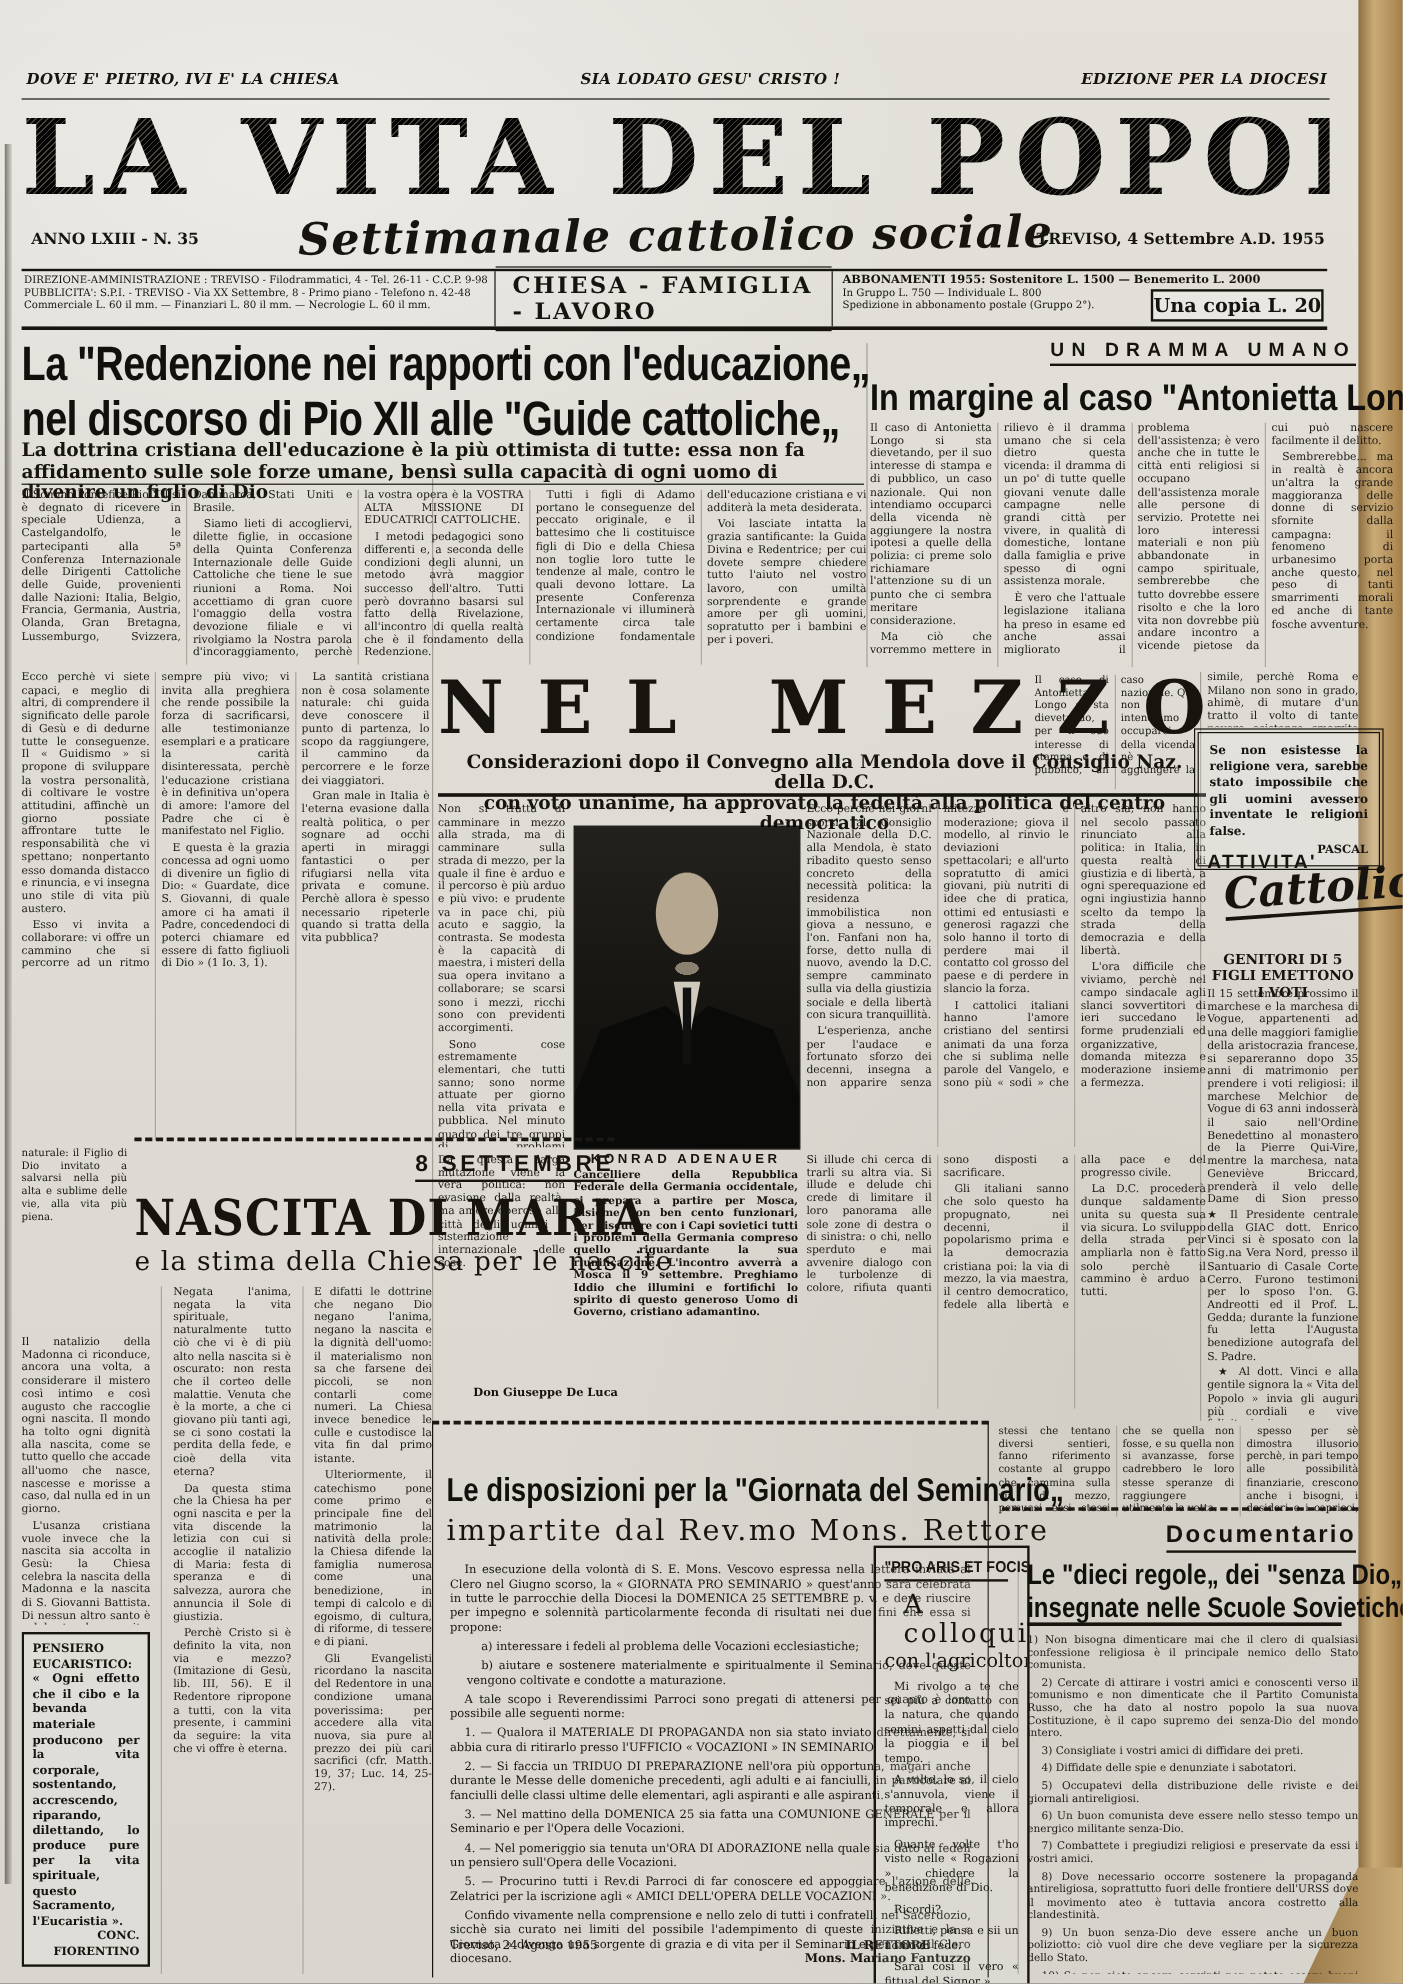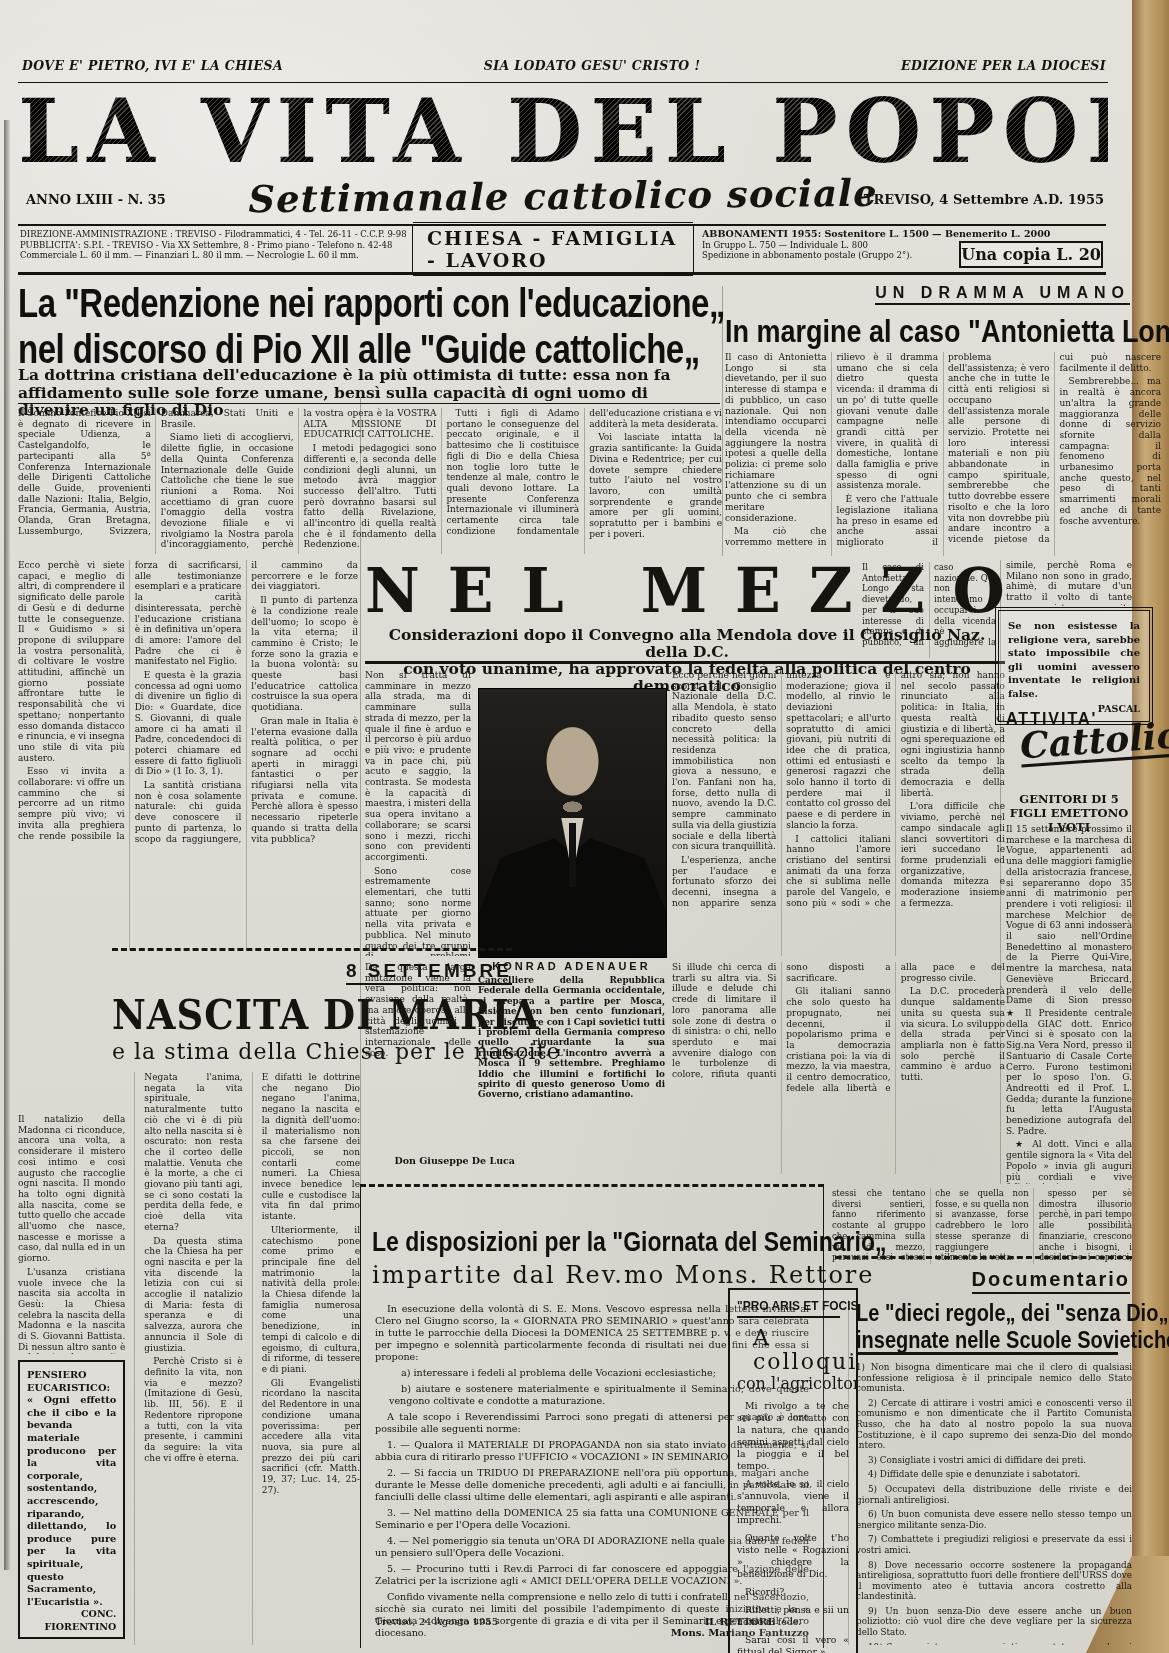--- a/index.html
+++ b/index.html
@@ -174,21 +174,20 @@
       <p>Siamo lieti di accogliervi, dilette figlie, in occasione della Quinta Conferenza Internazionale delle Guide Cattoliche che tiene le sue riunioni a Roma. Noi accettiamo di gran cuore l'omaggio della vostra devozione filiale e vi rivolgiamo la Nostra parola d'incoraggiamento, perchè la vostra opera è la VOSTRA ALTA MISSIONE DI EDUCATRICI CATTOLICHE.</p>
       <p>I metodi pedagogici sono differenti e, a seconda delle condizioni degli alunni, un metodo avrà maggior successo dell'altro. Tutti però dovranno basarsi sul fatto della Rivelazione, all'incontro di quella realtà che è il fondamento della Redenzione.</p>
       <p>Tutti i figli di Adamo portano le conseguenze del peccato originale, e il battesimo che li costituisce figli di Dio e della Chiesa non toglie loro tutte le tendenze al male, contro le quali devono lottare. La presente Conferenza Internazionale vi illuminerà certamente circa tale condizione fondamentale dell'educazione cristiana e vi additerà la meta desiderata.</p>
       <p>Voi lasciate intatta la grazia santificante: la Guida Divina e Redentrice; per cui dovete sempre chiedere tutto l'aiuto nel vostro lavoro, con umiltà sorprendente e grande amore per gli uomini, sopratutto per i bambini e per i poveri.</p>
     </div>
   <div class="abs bd mc3" style="left:18px;top:560px;width:340px;height:390px;">
       <p>Ecco perchè vi siete capaci, e meglio di altri, di comprendere il significato delle parole di Gesù e di dedurne tutte le conseguenze. Il « Guidismo » si propone di sviluppare la vostra personalità, di coltivare le vostre attitudini, affinchè un giorno possiate affrontare tutte le responsabilità che vi spettano; nonpertanto esso domanda distacco e rinuncia, e vi insegna uno stile di vita più austero.</p>
       <p>Esso vi invita a collaborare: vi offre un cammino che si percorre ad un ritmo sempre più vivo; vi invita alla preghiera che rende possibile la forza di sacrificarsi, alle testimonianze esemplari e a praticare la carità disinteressata, perchè l'educazione cristiana è in definitiva un'opera di amore: l'amore del Padre che ci è manifestato nel Figlio.</p>
       <p>E questa è la grazia concessa ad ogni uomo di divenire un figlio di Dio: « Guardate, dice S. Giovanni, di quale amore ci ha amati il Padre, concedendoci di poterci chiamare ed essere di fatto figliuoli di Dio » (1 Io. 3, 1).</p>
       <p>La santità cristiana non è cosa solamente naturale: chi guida deve conoscere il punto di partenza, lo scopo da raggiungere, il cammino da percorrere e le forze dei viaggiatori.</p>
-      <p>Il punto di partenza è la condizione reale dell'uomo; lo scopo è la vita eterna; il cammino è Cristo; le forze sono la grazia e la buona volontà: su queste basi l'educatrice cattolica costruisce la sua opera quotidiana.</p>
       <p>Gran male in Italia è l'eterna evasione dalla realtà politica, o per sognare ad occhi aperti in miraggi fantastici o per rifugiarsi nella vita privata e comune. Perchè allora è spesso necessario ripeterle quando si tratta della vita pubblica?</p>
     </div>
 
   <div class="abs kicker im-kick"><span>UN DRAMMA UMANO</span></div>
   <div class="abs im-hl hl-sans">In margine al caso "Antonietta Longo„</div>
   <div class="abs bd mc4" style="left:725px;top:352px;width:436px;height:204px;">
       <p>Il caso di Antonietta Longo si sta dievetando, per il suo interesse di stampa e di pubblico, un caso nazionale. Qui non intendiamo occuparci della vicenda nè aggiungere la nostra ipotesi a quelle della polizia: ci preme solo richiamare l'attenzione su di un punto che ci sembra meritare considerazione.</p>
       <p>Ma ciò che vorremmo mettere in rilievo è il dramma umano che si cela dietro questa vicenda: il dramma di un po' di tutte quelle giovani venute dalle campagne nelle grandi città per vivere, in qualità di domestiche, lontane dalla famiglia e prive spesso di ogni assistenza morale.</p>
       <p>È vero che l'attuale legislazione italiana ha preso in esame ed anche assai migliorato il problema dell'assistenza; è vero anche che in tutte le città enti religiosi si occupano dell'assistenza morale alle persone di servizio. Protette nei loro interessi materiali e non più abbandonate in campo spirituale, sembrerebbe che tutto dovrebbe essere risolto e che la loro vita non dovrebbe più andare incontro a vicende pietose da cui può nascere facilmente il delitto.</p>
       <p>Sembrerebbe... ma in realtà è ancora un'altra la grande maggioranza delle donne di servizio sfornite dalla campagna: il fenomeno di urbanesimo porta anche questo, nel peso di tanti smarrimenti morali ed anche di tante fosche avventure.</p>
@@ -243,20 +242,21 @@
     </div>
   <div class="abs bd mc3" style="left:832px;top:1188px;width:300px;height:76px;font-size:8.5px;">
       <p>stessi che tentano diversi sentieri, fanno riferimento costante al gruppo che cammina sulla via di mezzo, persuasi essi stessi che se quella non fosse, e su quella non si avanzasse, forse cadrebbero le loro stesse speranze di raggiungere utilmente la vetta.</p>
       <p>spesso per sè dimostra illusorio perchè, in pari tempo alle possibilità finanziarie, crescono anche i bisogni, i desideri e i capricci, e travolte in seguito dalla malattia o dal vizio. Anche da noi potrebbe essere scritto qualche cosa di simile.</p>
     </div>
 
   <div class="abs hr-dash" style="left:112px;top:948px;width:400px;"></div>
   <div class="abs kicker kick8"><span>8 SETTEMBRE</span></div>
   <div class="abs nas-hl">NASCITA DI MARIA</div>
   <div class="abs nas-sub">e la stima della Chiesa per le nascite</div>
+  <div class="abs bd" style="left:18px;top:956px;width:88px;height:108px;font-size:8.5px;">naturale: il Figlio di Dio invitato a salvarsi nella più alta e sublime delle vie, alla vita più piena.</div>
 
   <div class="abs lb">
     <div class="c">
       <div class="bd" style="height:240px;margin-top:42px;">
           <p>Il natalizio della Madonna ci riconduce, ancora una volta, a considerare il mistero così intimo e così augusto che raccoglie ogni nascita. Il mondo ha tolto ogni dignità alla nascita, come se tutto quello che accade all'uomo che nasce, nascesse e morisse a caso, dal nulla ed in un giorno.</p>
           <p>L'usanza cristiana vuole invece che la nascita sia accolta in Gesù: la Chiesa celebra la nascita della Madonna e la nascita di S. Giovanni Battista. Di nessun altro santo è celebrata la nascita, ma solo la morte, giorno natalizio della vita eterna.</p>
         </div>
       <div class="pens-box">
         <span>PENSIERO EUCARISTICO:</span>
         <span>« Ogni effetto che il cibo e la bevanda materiale producono per la vita corporale, sostentando, accrescendo, riparando, dilettando, lo produce pure per la vita spirituale, questo Sacramento, l'Eucaristia ».</span>

